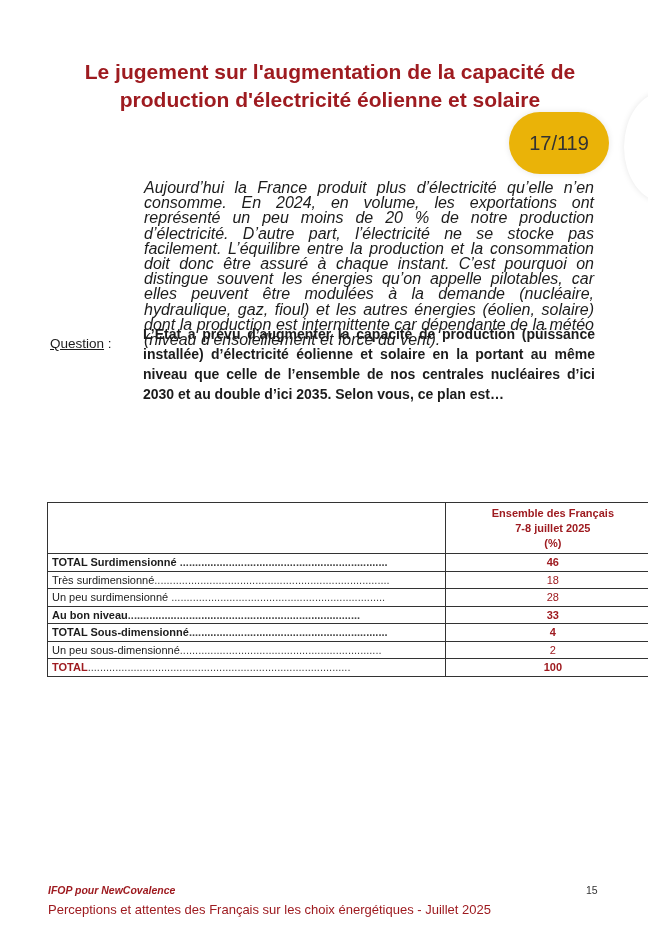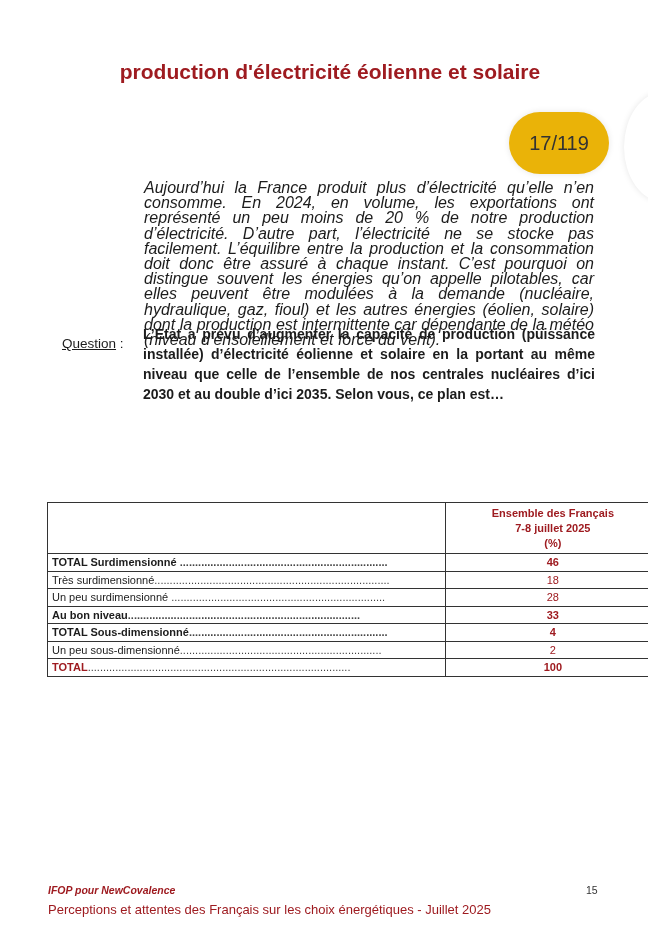--- a/index.html
+++ b/index.html
@@ -23,21 +23,21 @@
       position: absolute; left: 624px; top: 92px; width: 80px; height: 110px;
       border-radius: 50%; background: #ffffff;
       box-shadow: 0 0 6px rgba(0,0,0,0.10);
     }
     .intro {
       position: absolute; left: 144px; top: 180px; width: 450px;
       font-style: italic; font-size: 16px; line-height: 15.2px; text-align: justify;
       color: #1c1c1c;
     }
     .question-label {
-      position: absolute; left: 50px; top: 336px; font-size: 13.5px; color: #1c1c1c; margin-left: 12px;
+      position: absolute; left: 50px; top: 336px; font-size: 13.5px; color: #1c1c1c;
     }
     .question-label .u { text-decoration: underline; }
     .question-text {
       position: absolute; left: 143px; top: 324px; width: 452px;
       font-size: 14px; line-height: 20px; text-align: justify; color: #1c1c1c; font-weight: bold;
     }
     table.results {
       position: absolute; left: 47px; top: 502px; width: 614px;
       border-collapse: collapse; font-size: 11px; color: #1c1c1c;
       border: 1.5px solid #333;
@@ -65,20 +65,21 @@
       position: absolute; left: 48px; top: 902px; font-size: 13px; color: #9e1b20;
     }
     .footer-page {
       position: absolute; left: 586px; top: 884px; font-size: 10.5px; color: #333333;
     }
   </style>
 </head>
 <body>
 
 <div class="title">
+  <div>Le jugement sur l'augmentation de la capacité de</div>
   <div>production d'électricité éolienne et solaire</div>
 </div>
 
 <div class="side-arc"></div>
 <div class="page-counter">
   <span>17/119</span>
 </div>
 
 <div class="intro">Aujourd’hui la France produit plus d’électricité qu’elle n’en consomme. En 2024, en volume, les exportations ont représenté un peu moins de 20 % de notre production d’électricité. D’autre part, l’électricité ne se stocke pas facilement. L’équilibre entre la production et la consommation doit donc être assuré à chaque instant. C’est pourquoi on distingue souvent les énergies qu’on appelle pilotables, car elles peuvent être modulées à la demande (nucléaire, hydraulique, gaz, fioul) et les autres énergies (éolien, solaire) dont la production est intermittente car dépendante de la météo (niveau d’ensoleillement et force du vent).</div>
 

